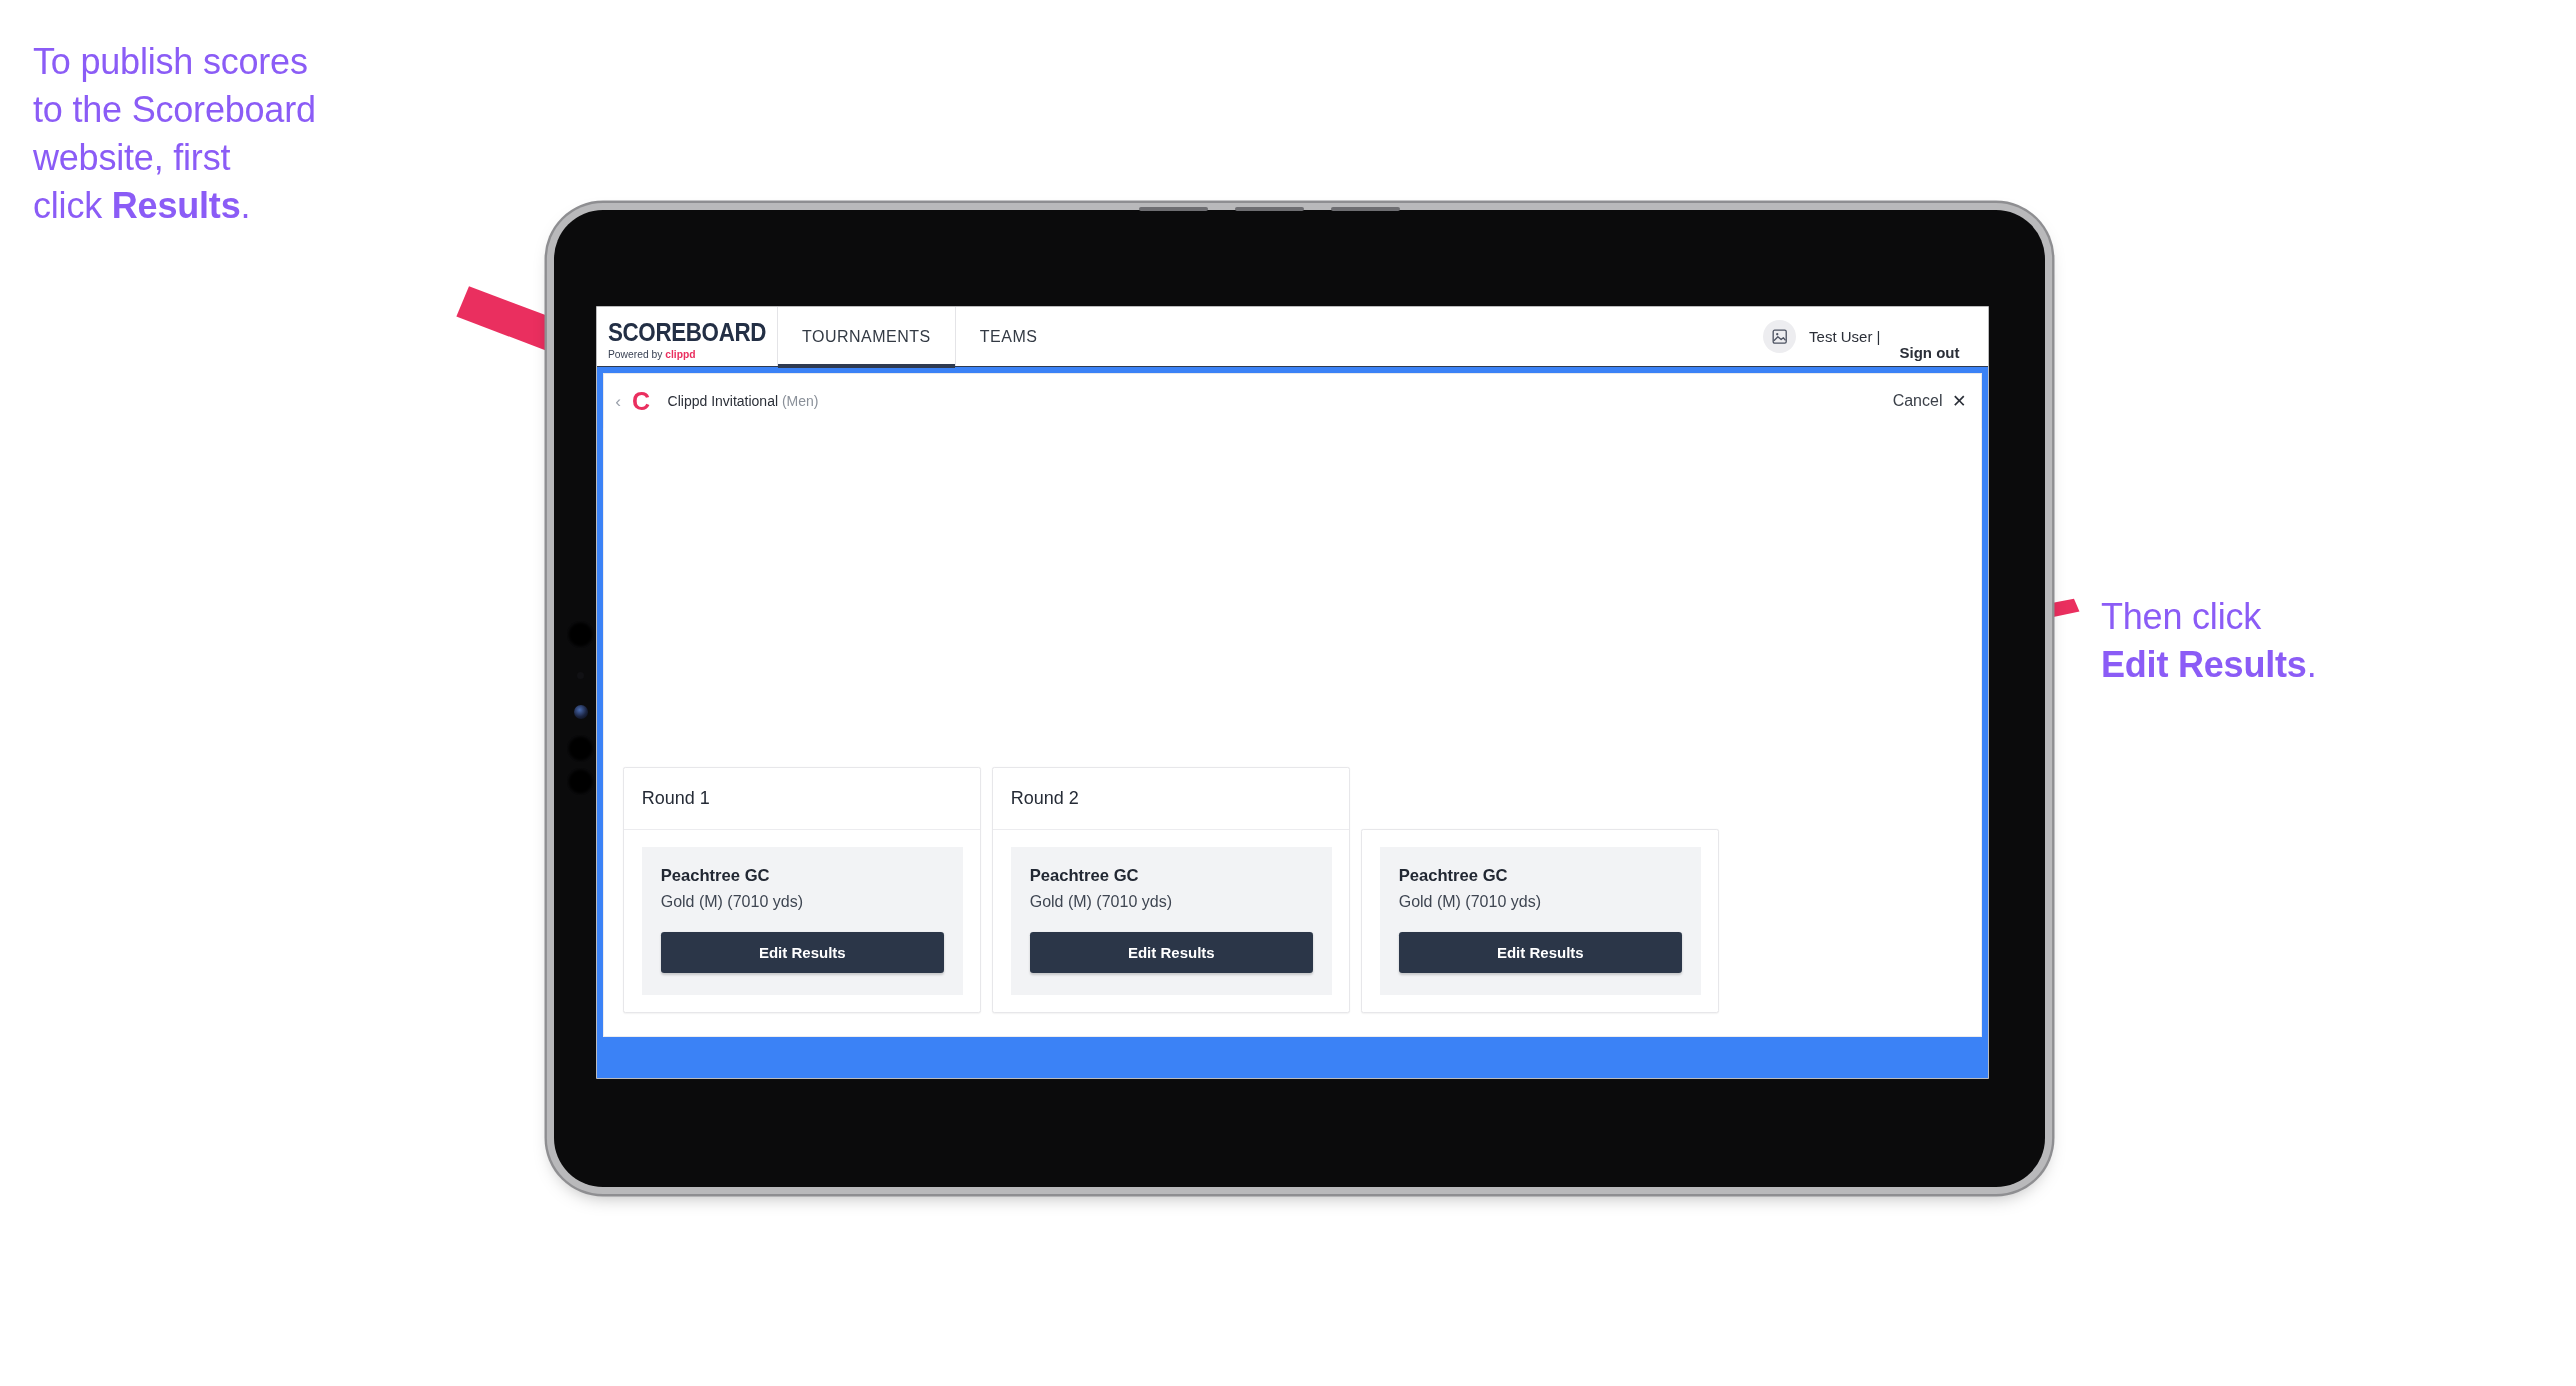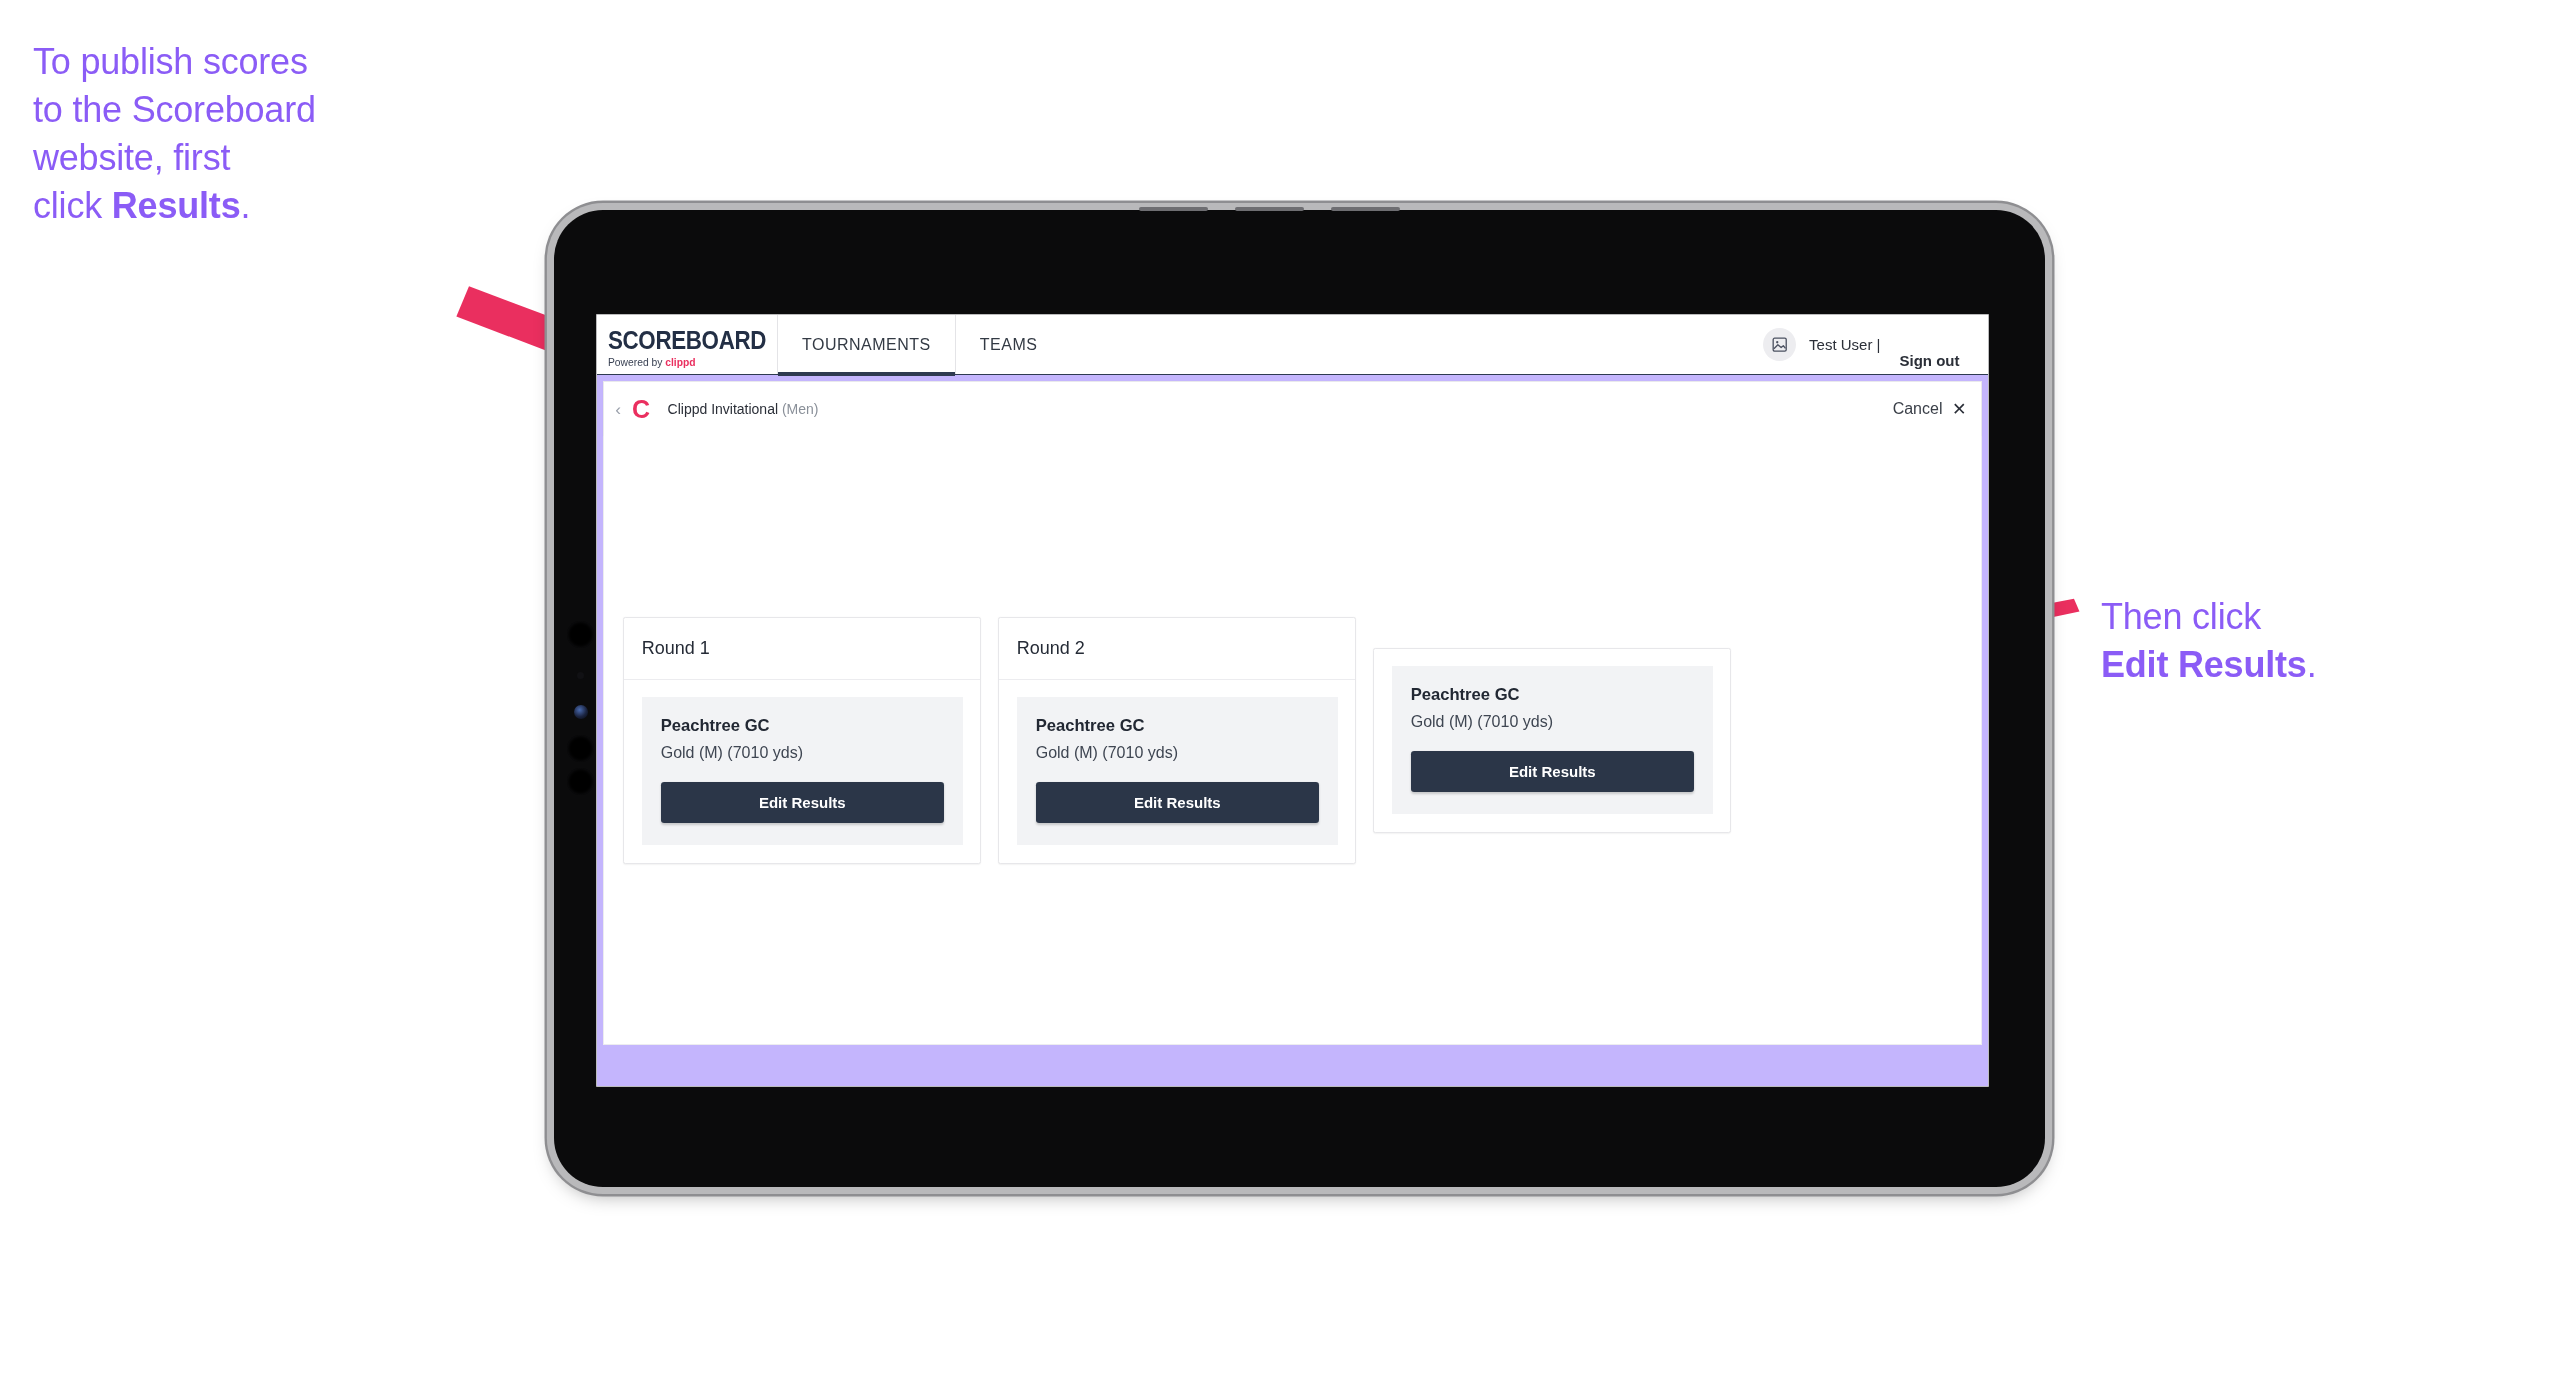--- a/index.html
+++ b/index.html
@@ -72,24 +72,24 @@
     position: absolute;
     left: 585px; top: -3.2px; width: 261px; height: 4.7px;
     display: flex; gap: 27px; align-items: center;
   }
   #top-slits span { flex: 1; height: 4px; background: #6e6e72; border-radius: 2.4px; }
 
   
   #app-viewport {
     position: absolute;
     left: 597px;
-    top: 315px;
+    top: 307px;
     width: 1391px;
     height: 771px;
-    background: #c4b5fd;
+    background: #3b82f6;
     overflow: hidden;
     box-shadow: 0 0 0 0.8px #e6e6e8;
   }
 
   
   #app-header {
     height: 59px;
     display: flex;
     align-items: stretch;
     background: #ffffff;
@@ -242,22 +242,22 @@
   
   #content-area {
     margin: 0 6.3px;
     background: #ffffff;
     border: 0.8px solid #ececef;
     border-top: none;
     height: 609px;
     padding: 23px 19px;
     box-sizing: border-box;
     display: flex;
-    gap: 17px;
-    align-items: center;
+    gap: 11px;
+    align-items: flex-end;
   }
   .round-card {
     width: 358px;
     background: #ffffff;
     border: 0.8px solid #e7e7ea;
     border-radius: 2.4px;
     box-shadow: 0 0.8px 1.6px rgba(0,0,0,0.05);
     box-sizing: border-box;
   }
   .round-card-header {

